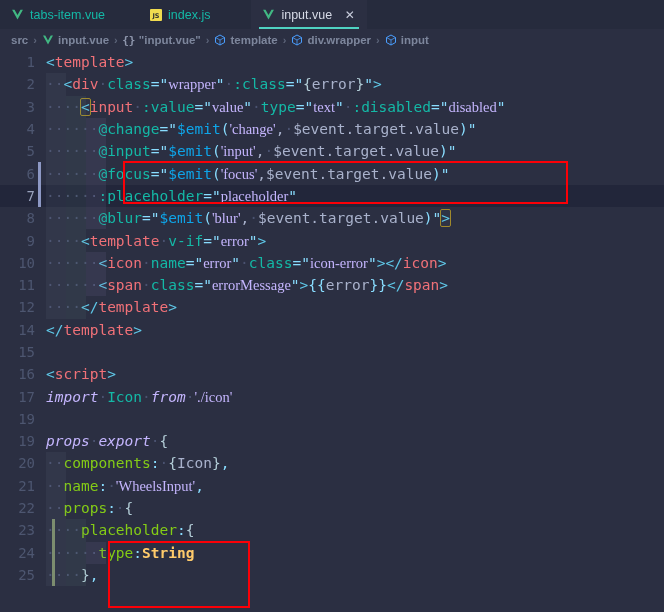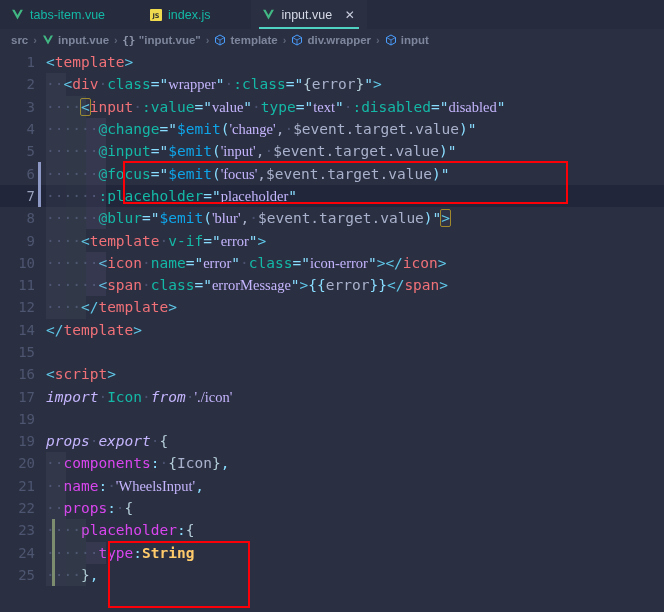--- a/index.html
+++ b/index.html
@@ -131,21 +131,21 @@
   }
 
   
   .tag      { color: #f07178; }
   .brk      { color: #5fc8e8; }
   .attr     { color: #14b8a6; }
   .str      { color: #c4b5fd; font-family: Liberation Serif, serif; }
   .quo      { color: #89ddff; }
   .op       { color: #89ddff; }
   .kw       { color: #c4b5fd; font-style: italic; }
-  .prop     { color: #d946ef; }
+  .prop     { color: #84cc16; }
   .type     { color: #ffcb6b; font-weight: bold; }
   .punc     { color: #89ddff; }
   .curly    { color: #b2ccd6; }
   .dot      { color: #4a5270; }
   .plain    { color: #a9b2cc; }
   .func     { color: #0ea5e9; }
 
   
   .bmatch {
     outline: 1px solid #a0892c;

